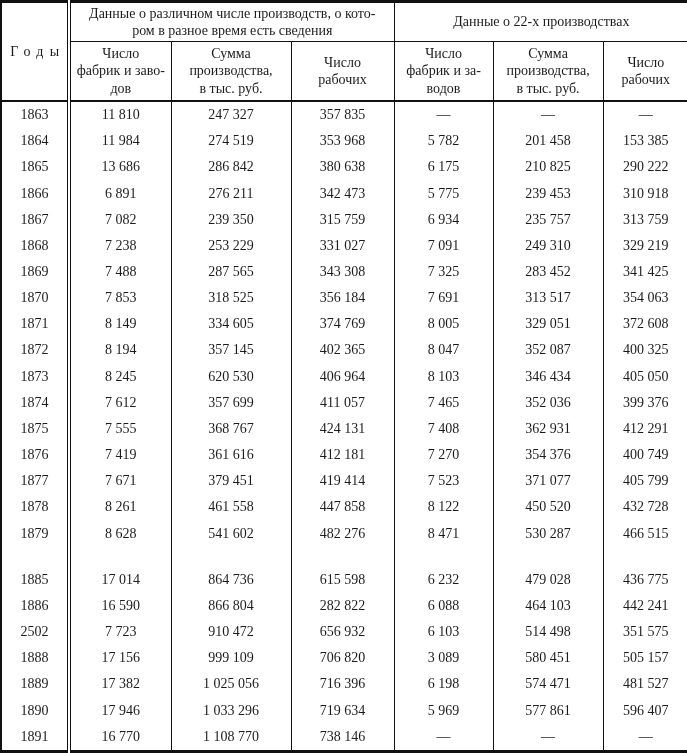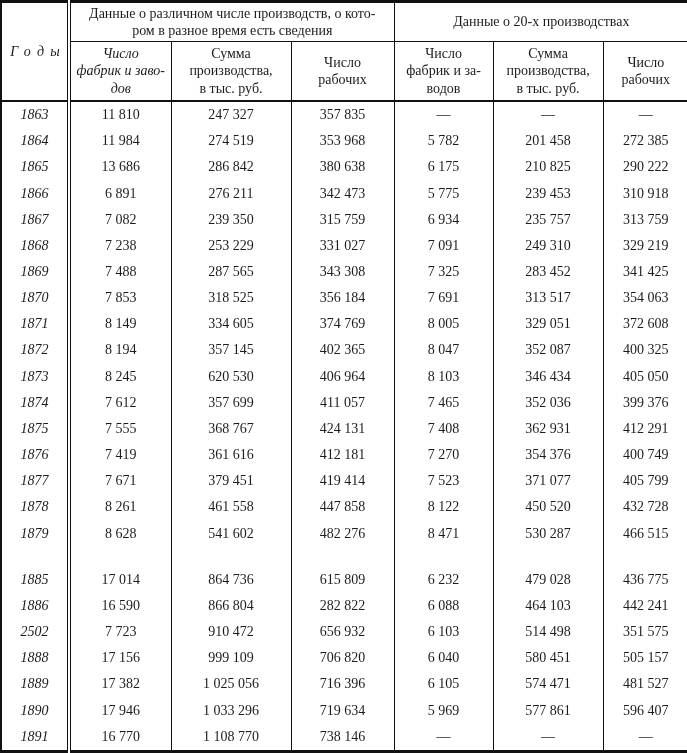--- a/index.html
+++ b/index.html
@@ -27,21 +27,21 @@
     border-bottom: 3px solid #111;
     border-left: 2px solid #111;
   }
   th, td {
     border-left: 1px solid #111;
     padding: 0 2px;
     text-align: center;
     vertical-align: middle;
     overflow: hidden;
   }
-  th:first-child, td:first-child { border-left: none; font-style: italic; }
+  th:first-child, td:first-child { border-left: none; }
   
   .year-col {
     border-right: 4px double #111;
   }
   thead th {
     font-weight: normal;
     line-height: 1.25;
     white-space: pre-line;
   }
   tr.group-row th { border-bottom: 1px solid #111; height: 38px; }
@@ -71,21 +71,21 @@
       <col style="width:103px">
       <col style="width:99px">
       <col style="width:110px">
       <col style="width:85px">
     </colgroup>
     <thead>
       <tr class="group-row">
         <th rowspan="2" class="year-col years-head">Годы</th>
         <th colspan="3">Данные о различном числе производств, о кото-
 ром в разное время есть сведения</th>
-        <th colspan="3">Данные о 20-х производствах</th>
+        <th colspan="3">Данные о 22-х производствах</th>
       </tr>
       <tr class="sub-row">
         <th>Число
 фабрик и заво-
 дов</th>
         <th>Сумма
 производства,
 в тыс. руб.</th>
         <th>Число
 рабочих</th>
@@ -109,21 +109,21 @@
           <td>—</td>
           <td>—</td>
         </tr>
         <tr>
           <td class="year-col">1864</td>
           <td>11 984</td>
           <td>274 519</td>
           <td>353 968</td>
           <td>5 782</td>
           <td>201 458</td>
-          <td>272 385</td>
+          <td>153 385</td>
         </tr>
         <tr>
           <td class="year-col">1865</td>
           <td>13 686</td>
           <td>286 842</td>
           <td>380 638</td>
           <td>6 175</td>
           <td>210 825</td>
           <td>290 222</td>
         </tr>
@@ -259,21 +259,21 @@
           <td></td>
           <td></td>
           <td></td>
           <td></td>
           <td></td>
         </tr>
         <tr>
           <td class="year-col">1885</td>
           <td>17 014</td>
           <td>864 736</td>
-          <td>615 809</td>
+          <td>615 598</td>
           <td>6 232</td>
           <td>479 028</td>
           <td>436 775</td>
         </tr>
         <tr>
           <td class="year-col">1886</td>
           <td>16 590</td>
           <td>866 804</td>
           <td>282 822</td>
           <td>6 088</td>
@@ -287,30 +287,30 @@
           <td>656 932</td>
           <td>6 103</td>
           <td>514 498</td>
           <td>351 575</td>
         </tr>
         <tr>
           <td class="year-col">1888</td>
           <td>17 156</td>
           <td>999 109</td>
           <td>706 820</td>
-          <td>6 040</td>
+          <td>3 089</td>
           <td>580 451</td>
           <td>505 157</td>
         </tr>
         <tr>
           <td class="year-col">1889</td>
           <td>17 382</td>
           <td>1 025 056</td>
           <td>716 396</td>
-          <td>6 105</td>
+          <td>6 198</td>
           <td>574 471</td>
           <td>481 527</td>
         </tr>
         <tr>
           <td class="year-col">1890</td>
           <td>17 946</td>
           <td>1 033 296</td>
           <td>719 634</td>
           <td>5 969</td>
           <td>577 861</td>

